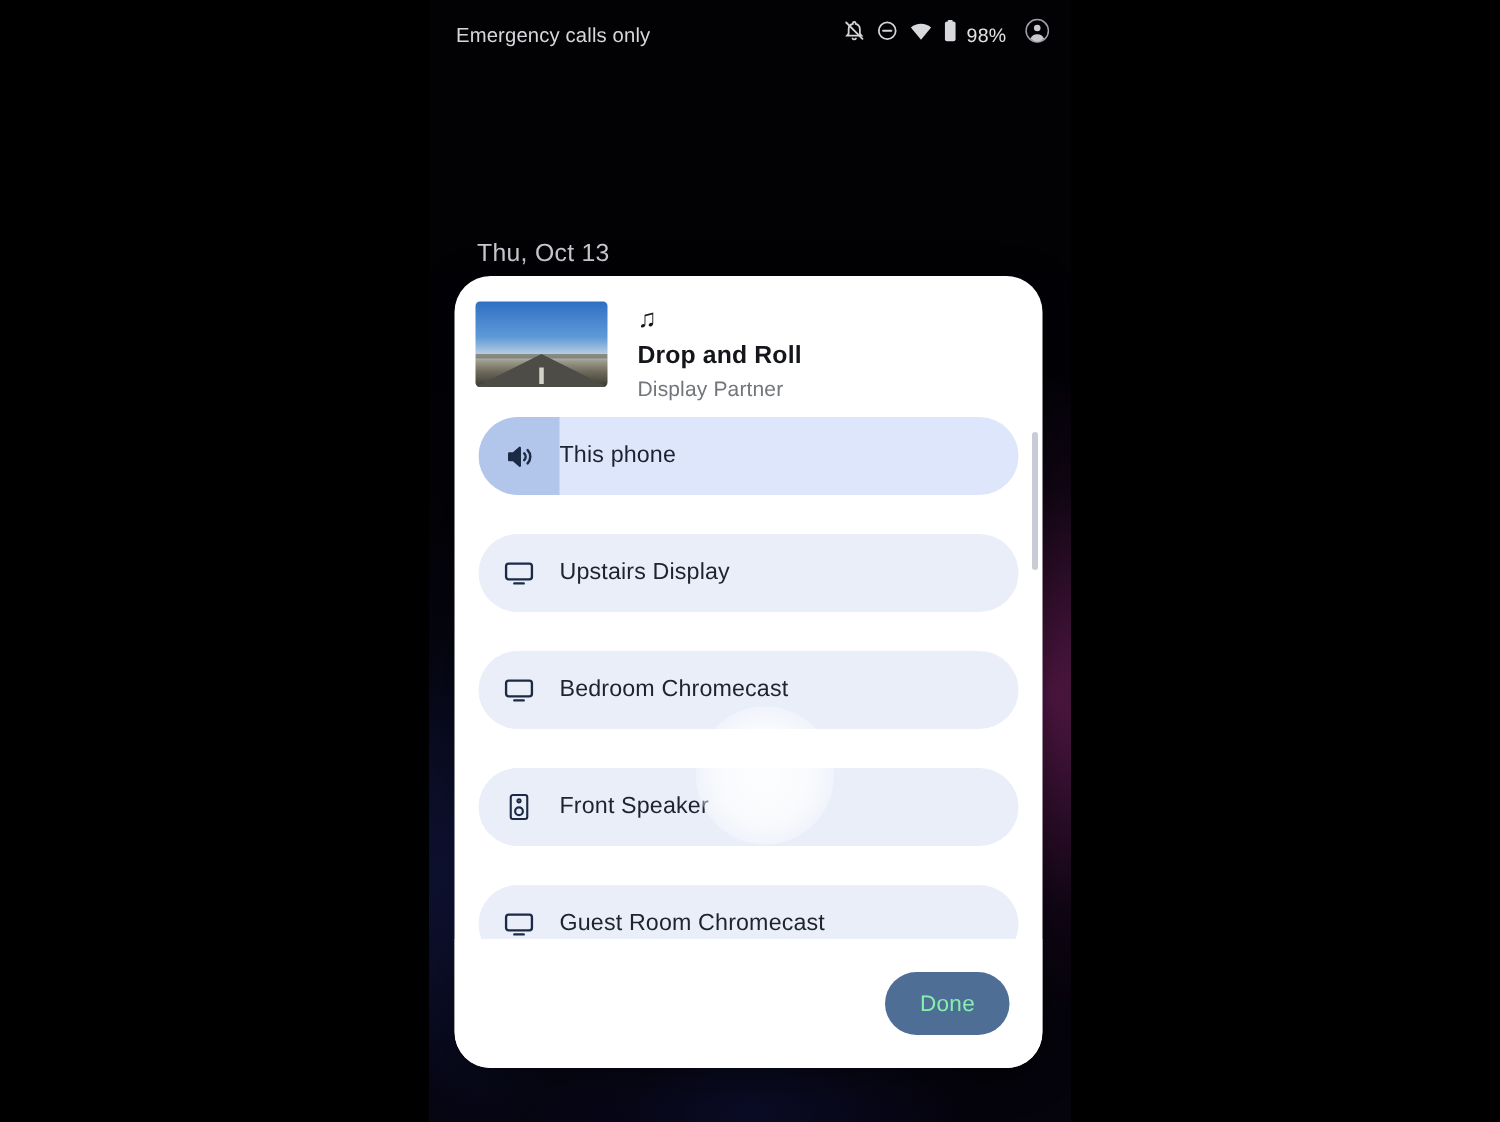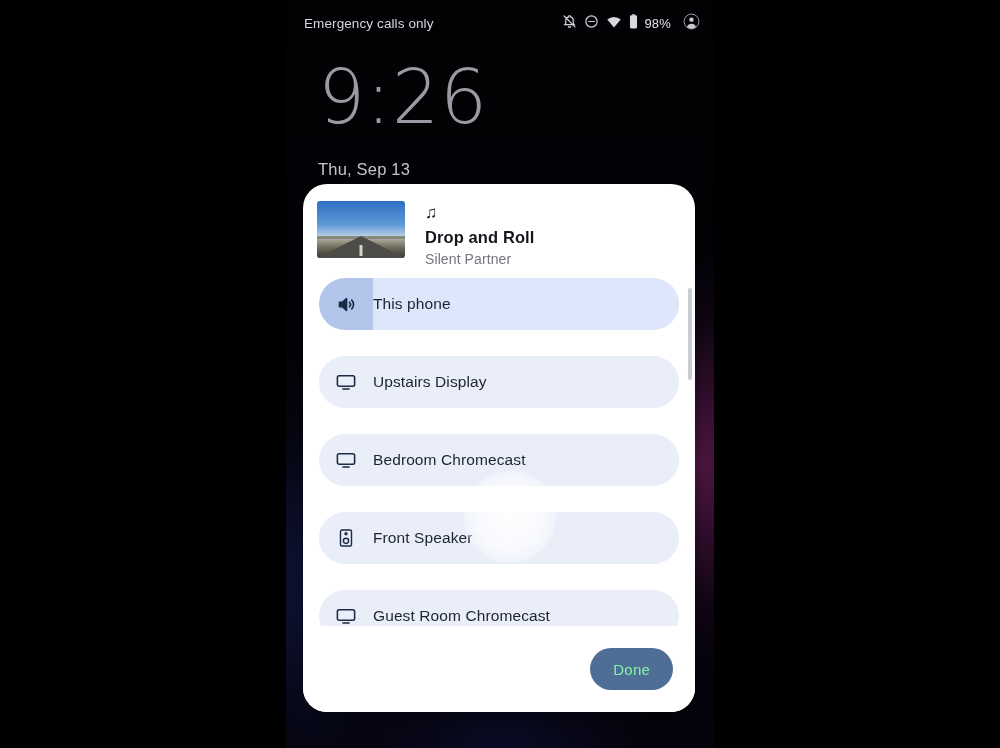--- a/index.html
+++ b/index.html
@@ -319,37 +319,36 @@
           <svg width="17" height="17" viewBox="0 0 24 24">
             <circle cx="12" cy="12" r="10.5" fill="none" stroke="#9ea0a8" stroke-width="1.4"></circle>
             <circle cx="12" cy="9.4" r="3.1" fill="#c9cad0"></circle>
             <path d="M5.6 19.4a7 7 0 0 1 12.8 0A10.4 10.4 0 0 1 12 22.3a10.4 10.4 0 0 1-6.4-2.9z" fill="#c9cad0"></path>
           </svg>
         </span>
 
       </span>
     </div>
 
-    <div id="clock">9:26</div>
-    <div id="date-line">Thu, Sep 13</div>
+    <div id="date-line">Thu, Oct 13</div>
 
     <div id="output-panel">
 
       <div id="media-header">
 
         <div id="album-art">
           <div class="horizon"></div>
           <div class="road"></div>
           <div class="lane"></div>
         </div>
 
         <div id="media-meta">
           <div id="music-note-icon">♫</div>
           <div id="track-title">Drop and Roll</div>
-          <div id="track-artist">Silent Partner</div>
+          <div id="track-artist">Display Partner</div>
         </div>
 
       </div>
 
       <div id="device-list">
 
         <div class="device-row selected">
           <div class="vol-fill"></div>
           <div class="row-icon">
             <svg width="21" height="21" viewBox="0 0 24 24" fill="none" stroke="#1b2a45" stroke-width="1.9" stroke-linecap="round" stroke-linejoin="round">

